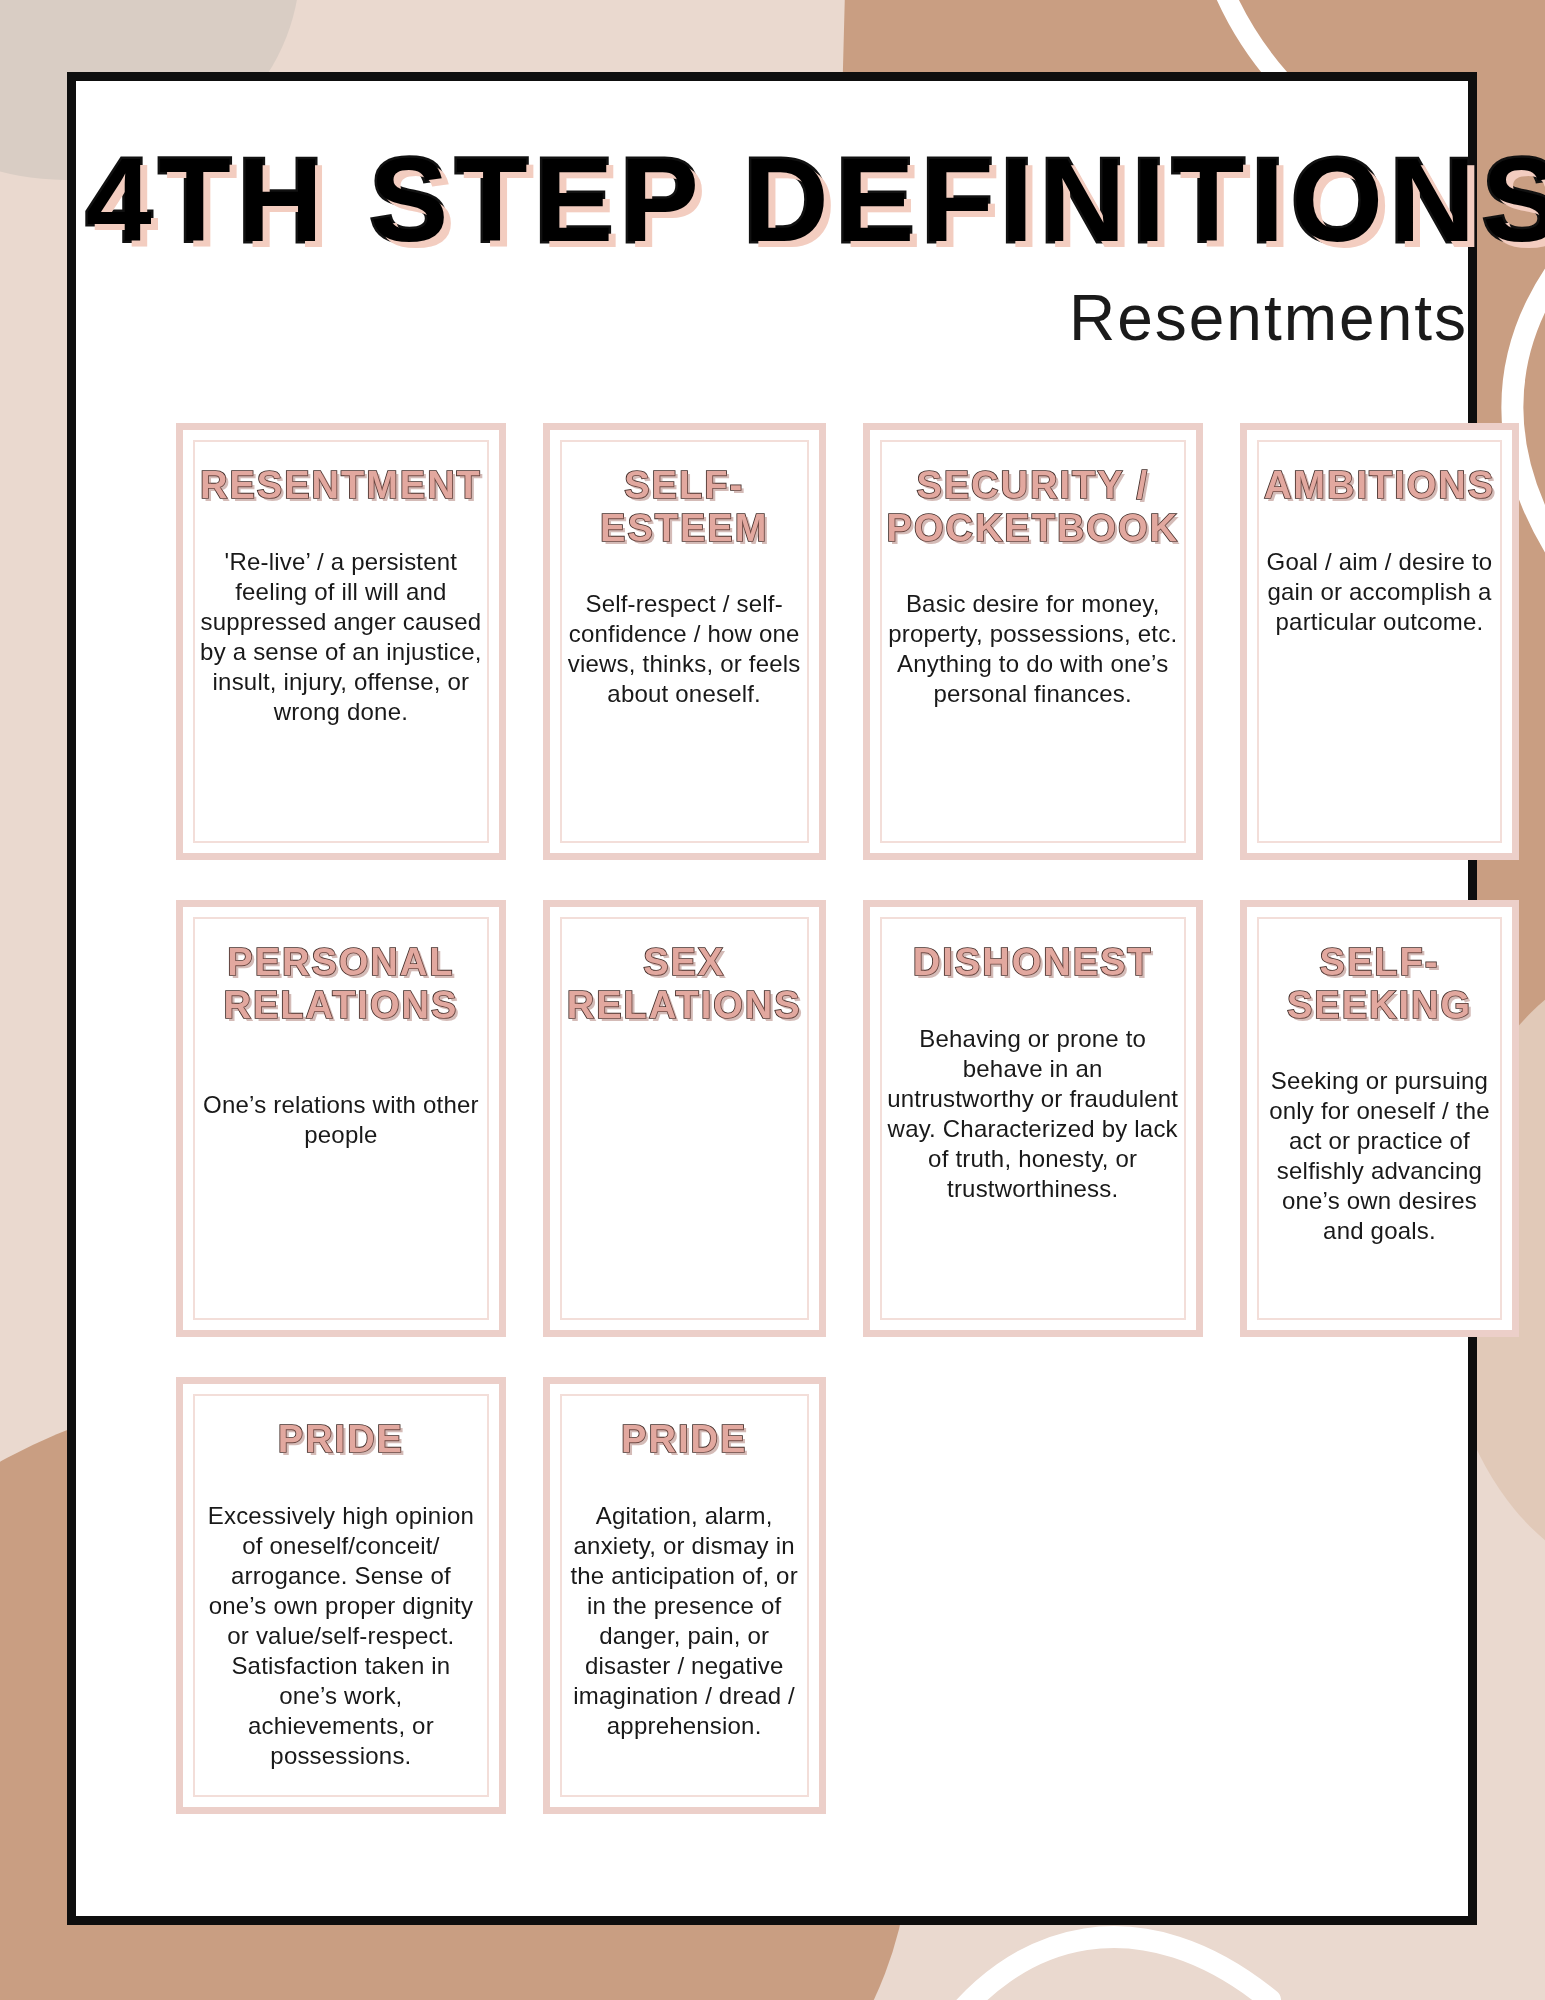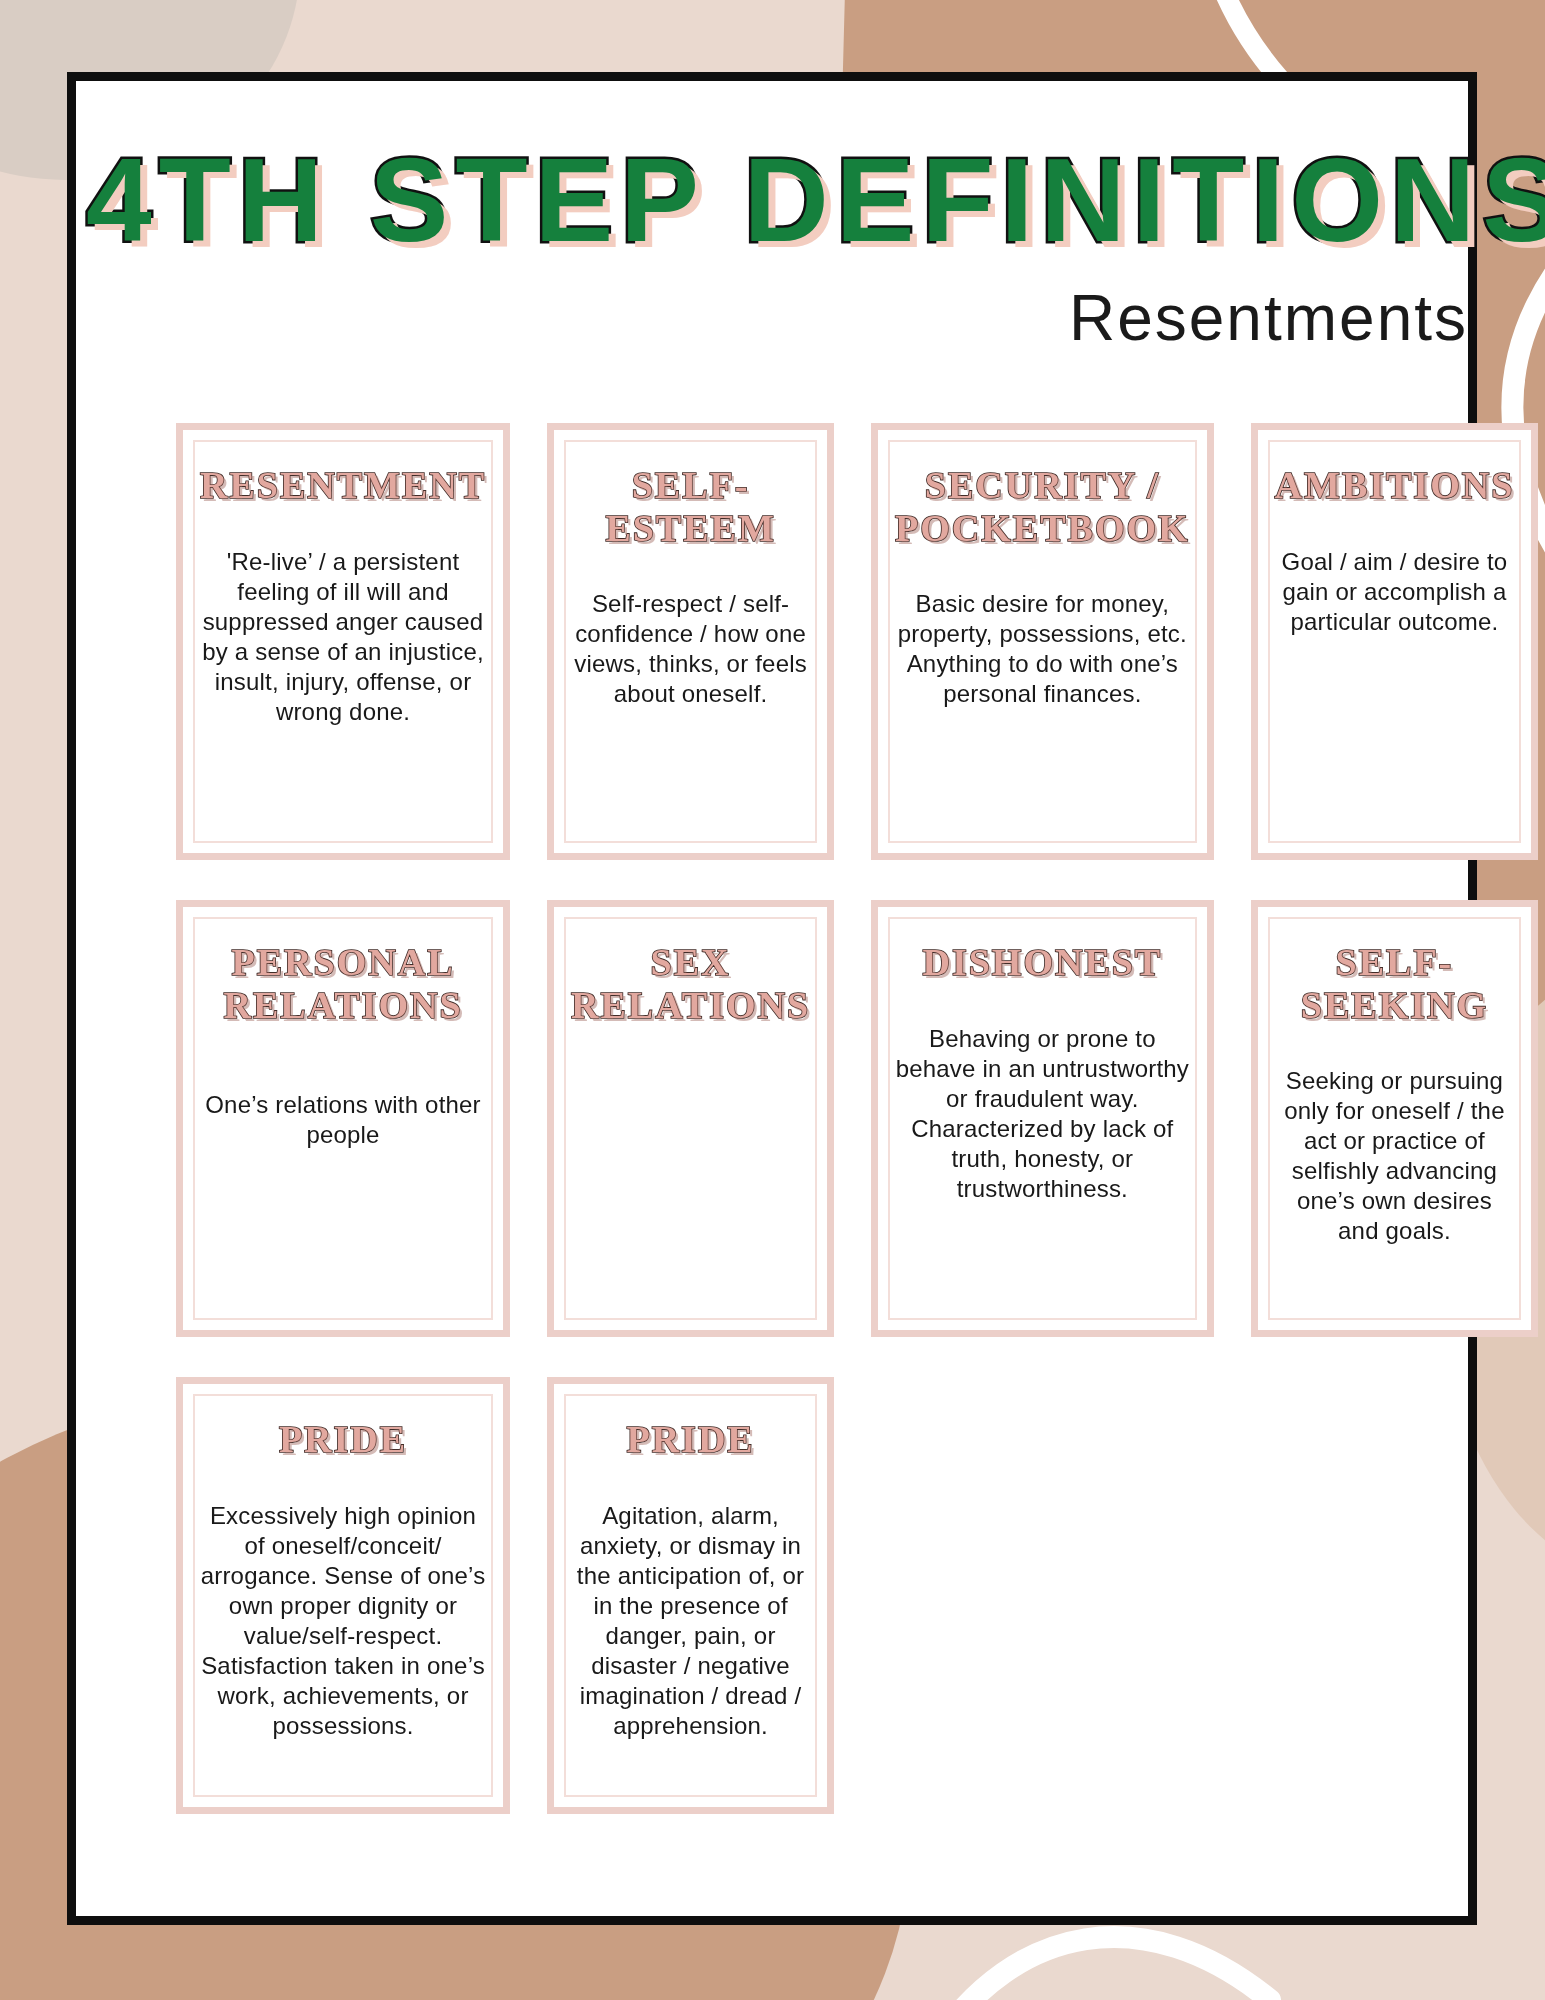--- a/index.html
+++ b/index.html
@@ -39,21 +39,21 @@
     background: #ffffff;
     border: 9px solid #0e0e0e;
   }
   .title {
     margin: 52px 10px 0;
     text-align: center;
     font-size: 118px;
     font-weight: bold;
     letter-spacing: 7px;
     line-height: 1.15;
-    color: #15803d;
+    color: #000000;
     -webkit-text-stroke: 5px #111111;
     paint-order: stroke fill;
     text-shadow: 7px 6px 0 #f3cdc0;
     white-space: nowrap;
   }
   .subtitle {
     margin-top: 12px;
     text-align: right;
     font-size: 64px;
     font-weight: 400;
@@ -91,21 +91,20 @@
     font-size: 38px;
     font-weight: bold;
     letter-spacing: 2px;
     text-align: center;
     line-height: 1.12;
     color: #e2a89f;
     -webkit-text-stroke: 1.7px #412d29;
     paint-order: stroke fill;
     text-shadow: 3px 3px 0 rgba(160, 105, 95, 0.45);
     margin: 0 0 40px;
-    font-family: Liberation Serif, serif;
   }
   .card-body {
     font-size: 24px;
     line-height: 1.25;
     text-align: center;
     color: #191919;
     letter-spacing: 0.2px;
   }
   
   .card:nth-child(5)  .card-heading { margin-bottom: 64px; } 

